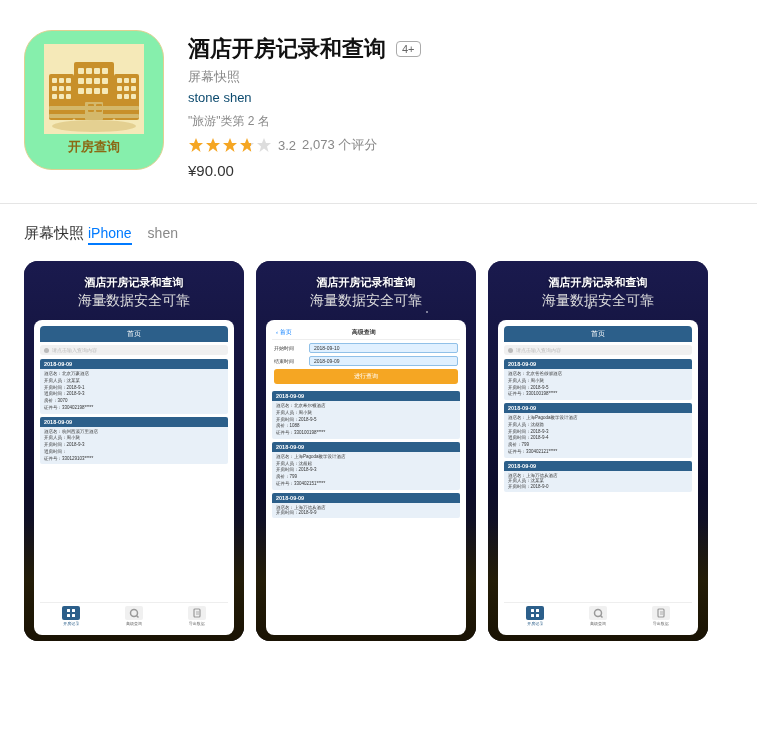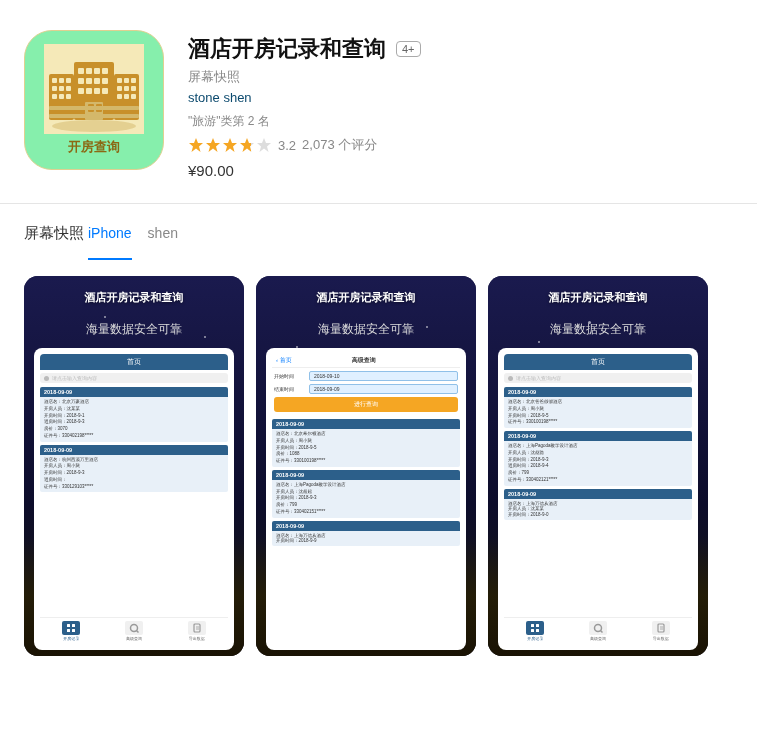--- a/index.html
+++ b/index.html
@@ -140,21 +140,21 @@
 
     .device-tabs {
       display: flex;
       gap: 16px;
     }
 
     .device-tab {
       font-size: 14px;
       color: #888;
       cursor: pointer;
-      padding-bottom: 17px;
+      padding-bottom: 2px;
     }
 
     .device-tab.active {
       color: #007aff;
       border-bottom: 2px solid #007aff;
     }
 
     .screenshots-row {
       display: flex;
       gap: 12px;
@@ -198,23 +198,23 @@
     }
 
     .ss-app-title {
       font-size: 11px;
       color: #fff;
       font-weight: 700;
       text-shadow: 0 1px 3px rgba(0,0,0,0.5);
     }
 
     .ss-app-subtitle {
-      font-size: 12px;
+      font-size: 14px;
       color: #ddd;
-      margin-top: 16px;
+      margin-top: 2px;
     }
 
     .ss-phone {
       background: #fff;
       border-radius: 8px;
       margin: 6px 10px;
       padding: 6px;
       flex: 1;
       position: relative;
       z-index: 2;

